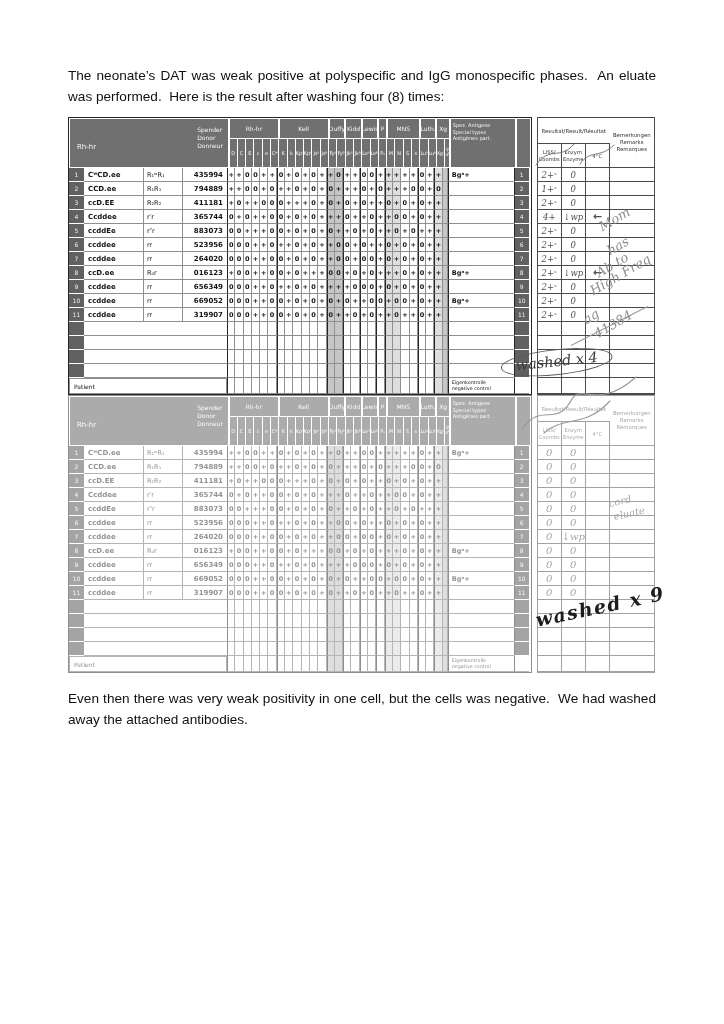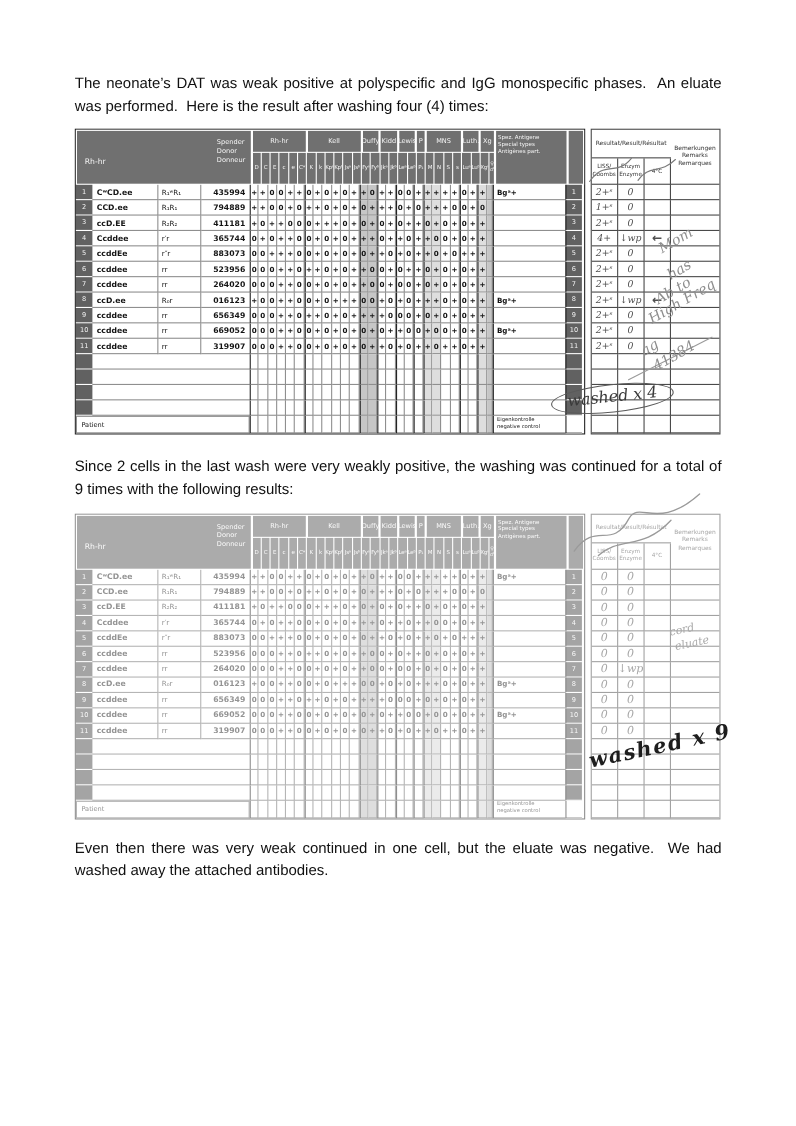--- a/index.html
+++ b/index.html
@@ -100,21 +100,21 @@
   .hwnote { position:absolute; font-family:"DejaVu Serif", serif; font-style:italic; white-space:nowrap;
             transform-origin:left center; line-height:1; z-index:4; pointer-events:none; }
   .ellipse { border:1.5px solid #5a5a5a; border-radius:50%; padding:4px 14px 5px 14px; }
   .hwline { position:absolute; border-top:1.2px solid #9a9a9a; transform-origin:left center; z-index:3; }
   .scrib { position:absolute; z-index:4; pointer-events:none; }
 </style>
 </head>
 <body>
 
 <div class="doc">
-  <p class="para p1">The neonate’s DAT was weak positive at polyspecific and IgG monospecific phases.  An eluate was performed.  Here is the result after washing four (4) times:</p>
+  <p class="para p1">The neonate’s DAT was weak positive at polyspecific and IgG monospecific phases.  An eluate was performed.  Here is the result after washing four (8) times:</p>
   <div class="panel-wrap t1" id="panel1">
       <div class="scanrow">
         <div class="agram">
           <div class="agh">
             <div class="corner">
               <span class="cl">Rh-hr</span>
               <span class="dl">Spender
 Donor
 Donneur</span>
             </div>
@@ -867,21 +867,20 @@
       <span class="hwnote" style="left: 523px; top: 168px; font-size: 13px; color: rgb(141, 141, 141); transform: rotate(-30deg);">High Freq</span>
       <span class="hwnote" style="left: 516px; top: 197px; font-size: 13px; color: rgb(141, 141, 141); transform: rotate(-30deg);">ag</span>
       <span class="hwnote" style="left: 527px; top: 211px; font-size: 13px; color: rgb(141, 141, 141); transform: rotate(-30deg);">41384</span>
       <div class="hwline" style="left: 503px; top: 228px; width: 86px; transform: rotate(-27deg);"></div>
       <span class="hwnote ellipse" style="left: 433px; top: 238px; font-size: 14.5px; color: rgb(58, 58, 58); transform: rotate(-6deg);">washed x 4</span>
       <svg width="90" height="34" class="scrib" style="left: 462px; top: 20px;">
         <path d="M6,28 C20,8 30,24 44,7" fill="none" stroke="#7a7a7a" stroke-width="1" stroke-linecap="round"></path>
         <path d="M50,27 C60,12 70,22 84,8" fill="none" stroke="#7a7a7a" stroke-width="1" stroke-linecap="round"></path>
       </svg>
     </div>
-  <p class="para p2">Since 2 cells in the last wash were very weakly positive, the washing was continued for a total of 9 times with the following results:</p>
   <div class="panel-wrap t2" id="panel2">
       <div class="scanrow">
         <div class="agram">
           <div class="agh">
             <div class="corner">
               <span class="cl">Rh-hr</span>
               <span class="dl">Spender
 Donor
 Donneur</span>
             </div>
@@ -1629,14 +1628,14 @@
         </div>
       </div>
       <span class="hwnote" style="left: 541px; top: 104px; font-size: 10px; color: rgb(169, 169, 169); transform: rotate(-12deg);">cord</span>
       <span class="hwnote" style="left: 546px; top: 117px; font-size: 10px; color: rgb(169, 169, 169); transform: rotate(-12deg);">eluate</span>
       <span class="hwnote" style="left: 468px; top: 216px; font-size: 19px; color: rgb(29, 29, 29); transform: rotate(-12deg); font-weight: bold; letter-spacing: 1.5px;">washed x 9</span>
       <svg width="132" height="68" class="scrib" style="left: 446px; top: -24px;">
         <path d="M8,58 C28,30 42,58 58,28 C68,12 84,40 122,6" fill="none" stroke="#9a9a9a" stroke-width="1.2" stroke-linecap="round"></path>
         <path d="M30,62 C50,44 70,58 96,30" fill="none" stroke="#9a9a9a" stroke-width="1.2" stroke-linecap="round"></path>
       </svg>
     </div>
-  <p class="para p3">Even then there was very weak continued in one cell, but the eluate was negative.  We had washed away the attached antibodies.</p>
+  <p class="para p3">Even then there was very weak positivity in one cell, but the cells was negative.  We had washed away the attached antibodies.</p>
 </div>
 
 </body></html>

